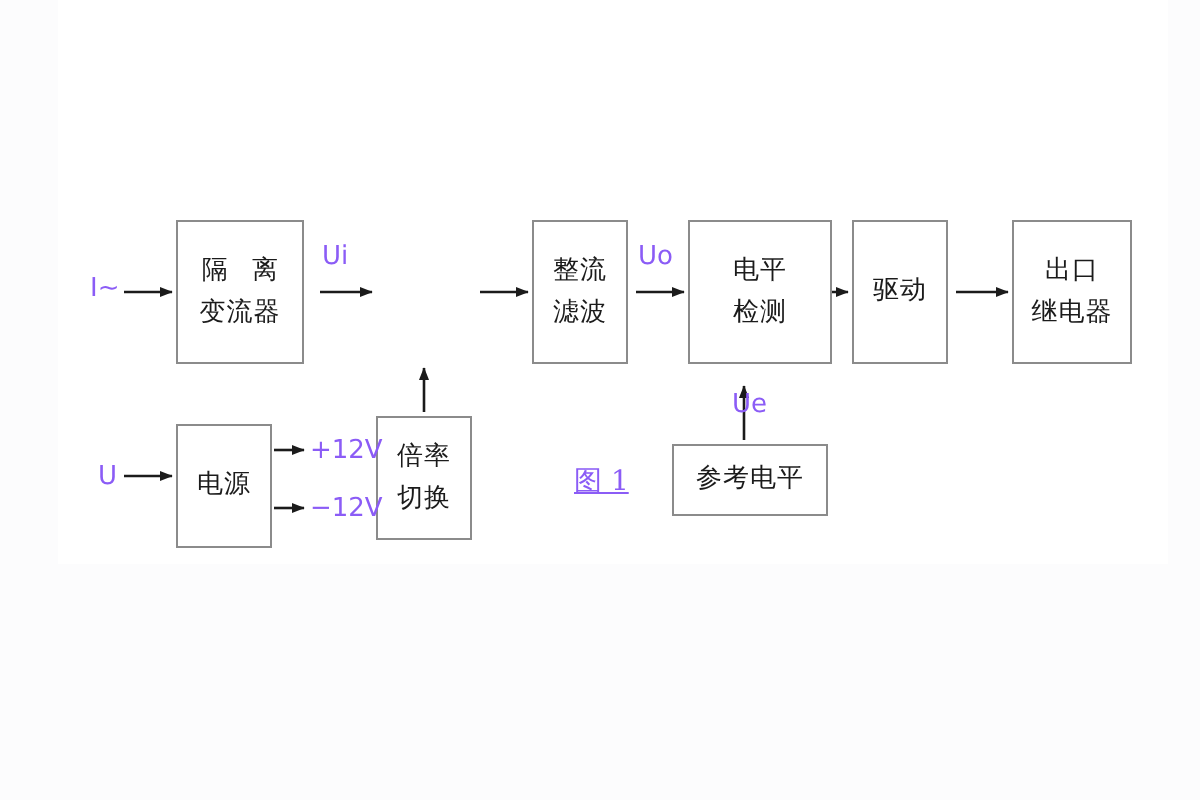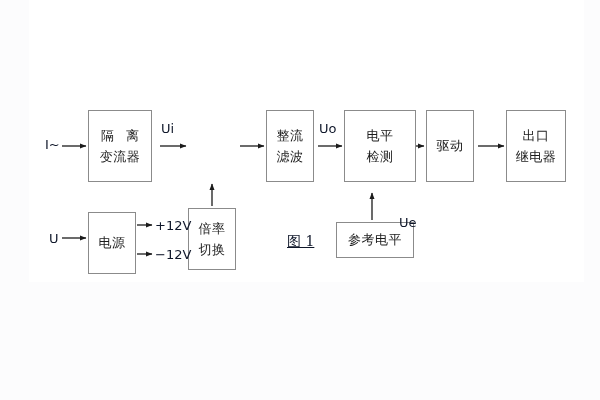--- a/index.html
+++ b/index.html
@@ -46,21 +46,21 @@
   .box .ln {
     display: block;
   }
   .box .ln.spaced {
     letter-spacing: 4px;
     text-indent: 4px;
   }
   .label {
     position: absolute;
     font-size: 13px;
-    color: #0f172a;
+    color: #8b5cf6;
     white-space: nowrap;
     line-height: 1;
   }
   .label.serif-num {
     font-family: "DejaVu Serif", "Liberation Serif", serif;
     font-size: 14px;
     text-decoration: underline;
   }
   svg.wires {
     position: absolute;
@@ -141,20 +141,20 @@
     <span class="ln">切换</span>
   </div>
 
   <div class="box" style="left:336px; top:222px; width:78px; height:36px;">
     <span class="ln">参考电平</span>
   </div>
 
   <div class="label" style="left:45px;  top:138px;">I~</div>
   <div class="label" style="left:161px; top:122px;">Ui</div>
   <div class="label" style="left:319px; top:122px;">Uo</div>
-  <div class="label" style="left:399px; top:196px;margin-top:20px;">Ue</div>
+  <div class="label" style="left:366px; top:196px;">Ue</div>
   <div class="label" style="left:49px;  top:232px;">U</div>
   <div class="label" style="left:155px; top:219px;">+12V</div>
   <div class="label" style="left:155px; top:248px;">−12V</div>
 
   <div class="label serif-num" style="left:287px; top:234px;">图 1</div>
 
 </div>
 
 </body></html>

